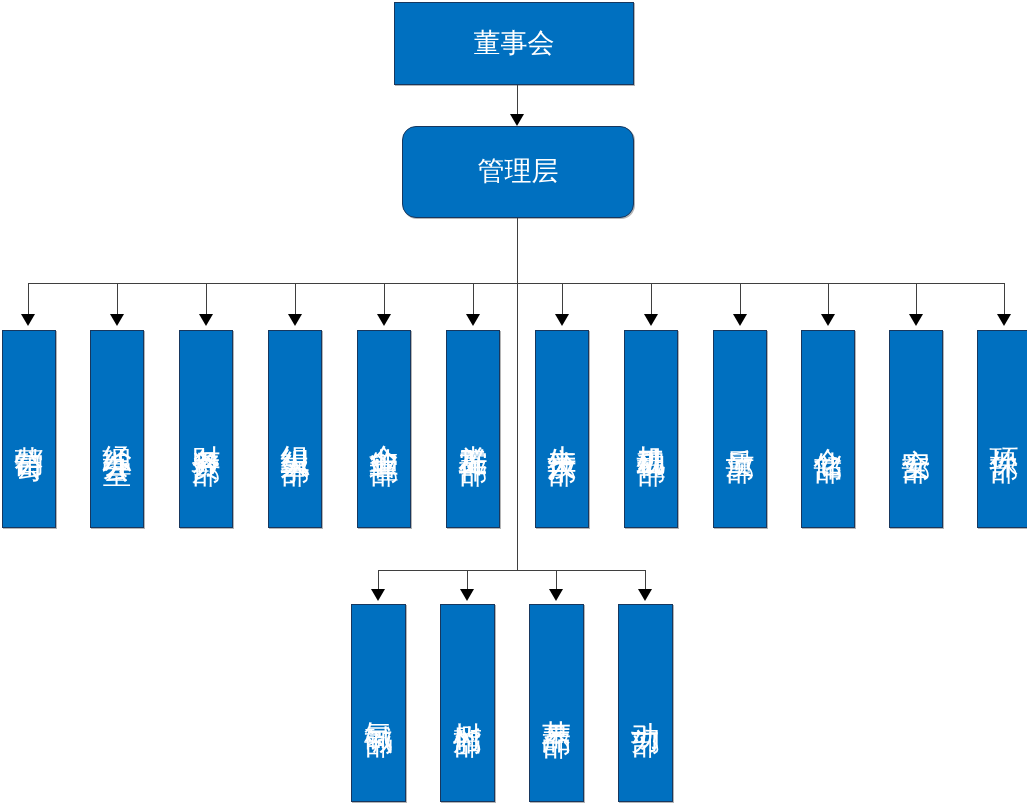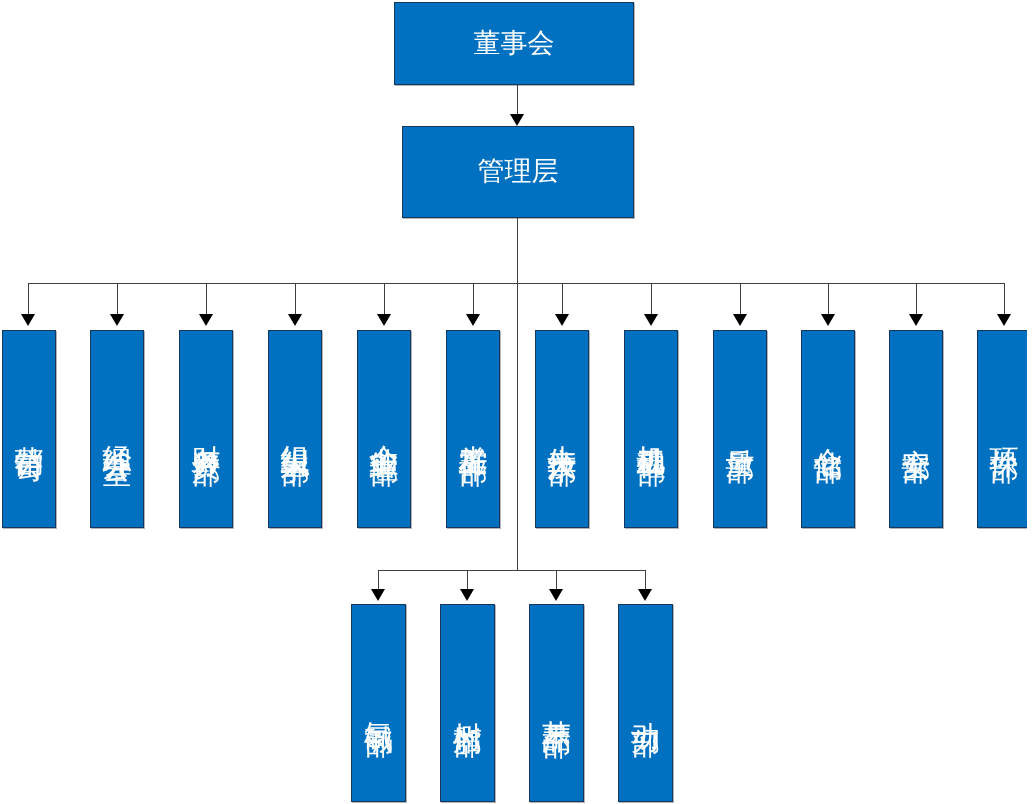--- a/index.html
+++ b/index.html
@@ -72,21 +72,21 @@
 
 <div id="org-chart">
 
   <div class="node horiz" style="left:394px; top:2px; width:240px; height:83px;">
     <span class="node-label">董事会</span>
   </div>
 
   <div class="vline" style="left:517px; top:85px; height:32px;"></div>
   <div class="arrow" style="left:510px; top:114px;"></div>
 
-  <div class="node horiz" style="left:402px; top:126px; width:232px; height:92px;">
+  <div class="node horiz" style="left:402px; top:126px; width:232px; height:92px;border-radius:14px;">
     <span class="node-label">管理层</span>
   </div>
 
   <div class="vline" style="left:517px; top:218px; height:353px;"></div>
 
   <div class="hline" style="left:28px; top:283px; width:977px;"></div>
 
   <div class="vline" style="left:28px;  top:283px; height:33px;"></div>
   <div class="arrow" style="left:21px;  top:314px;"></div>
   <div class="vline" style="left:117px; top:283px; height:33px;"></div>

